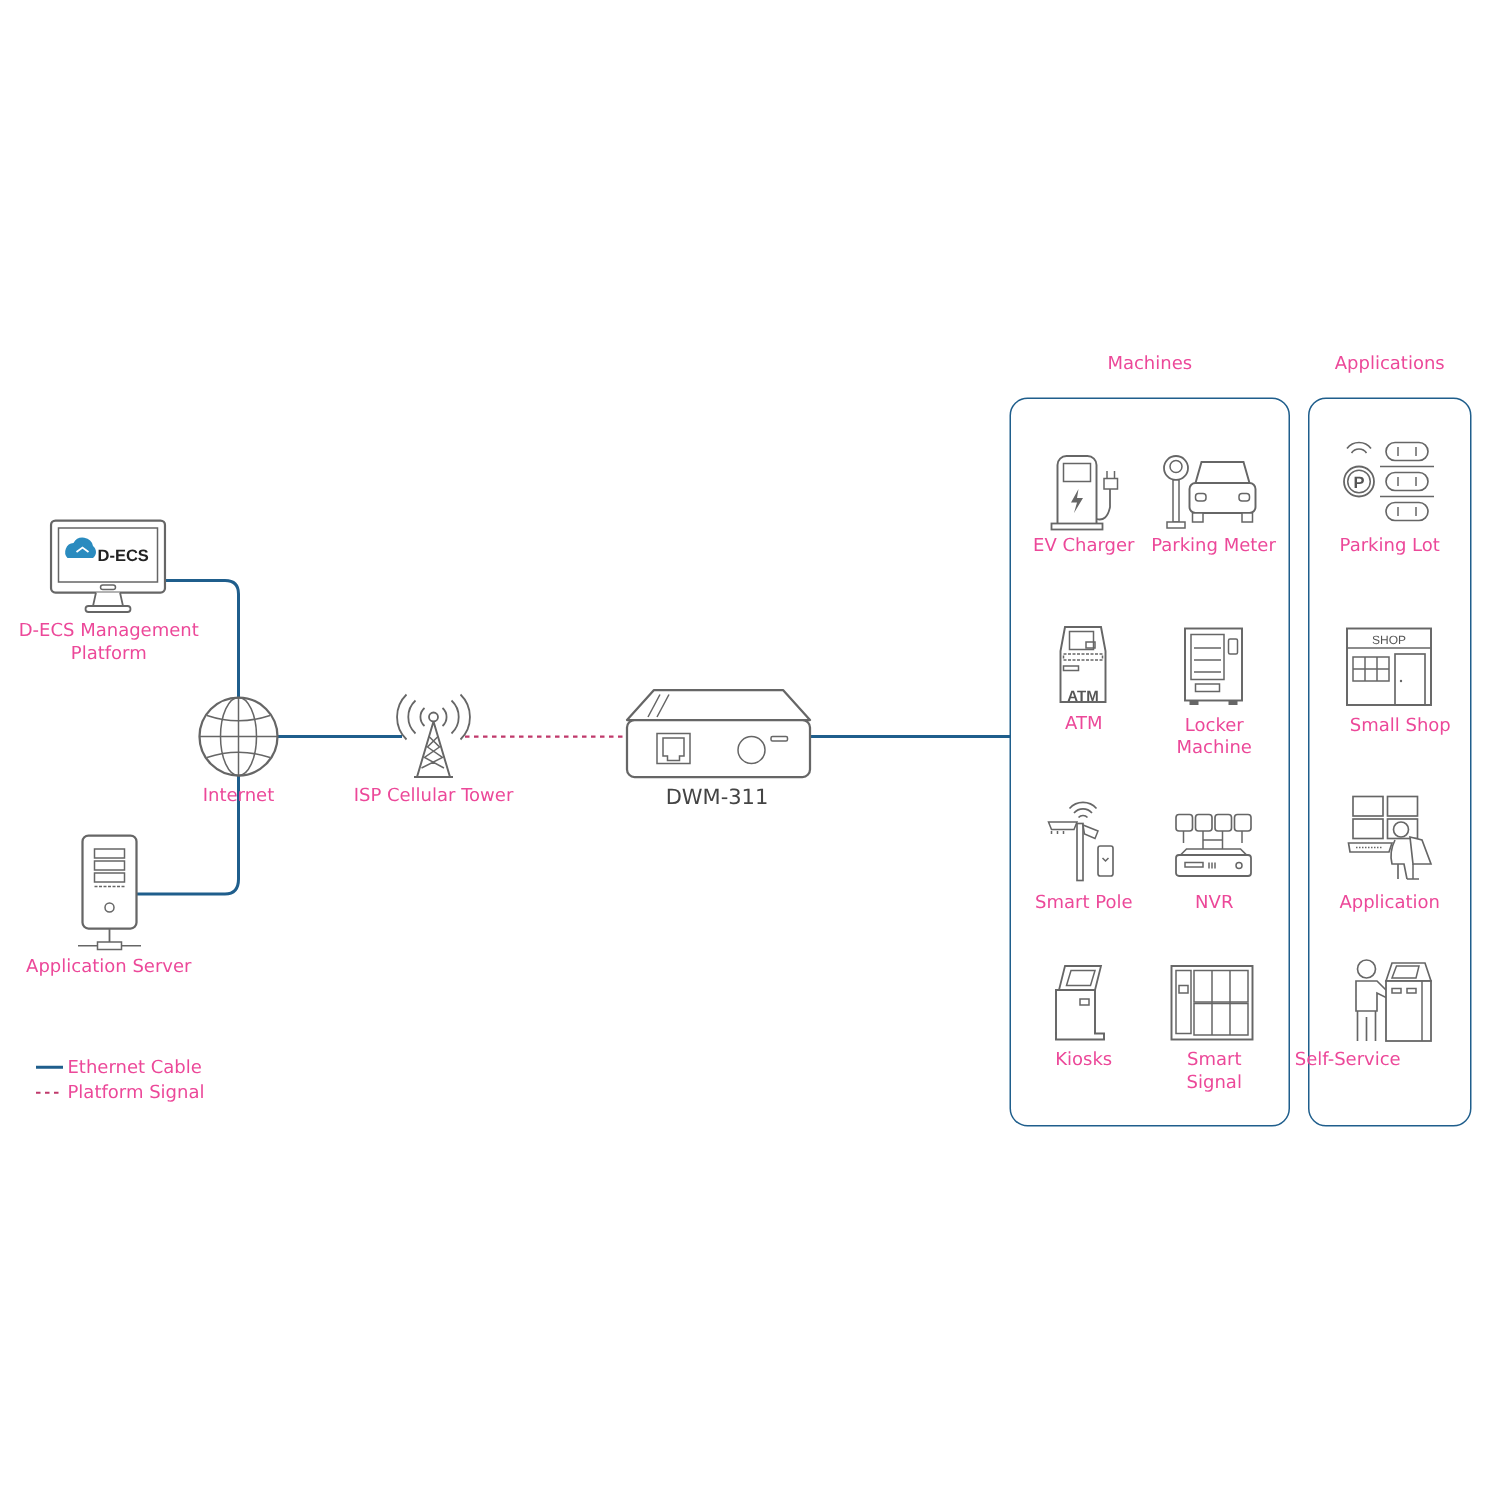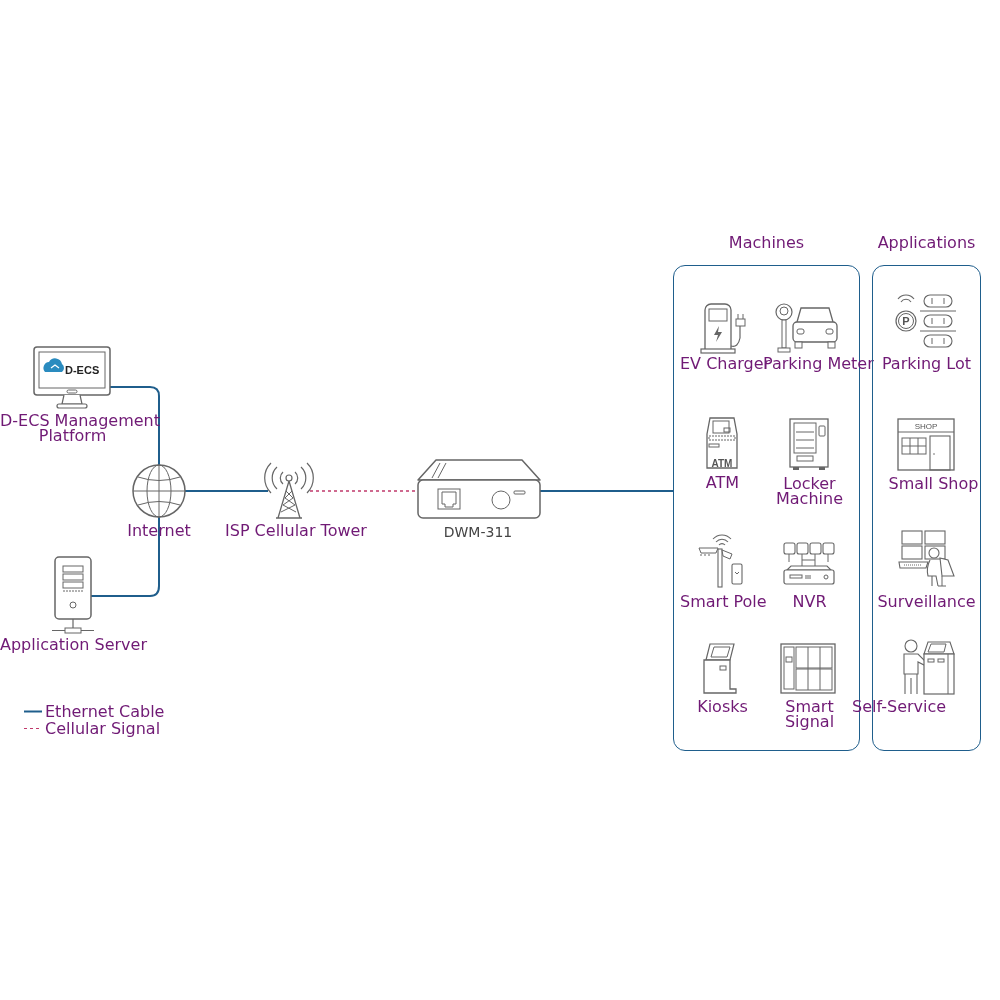--- a/index.html
+++ b/index.html
@@ -1,17 +1,17 @@
 <!DOCTYPE html>
 <html><head>
 <meta charset="utf-8">
 <style>
   html,body{margin:0;padding:0;background:#fff;}
   body{width:1000px;height:1000px;position:relative;overflow:hidden;font-family:"DejaVu Sans","Liberation Sans",sans-serif;color:#555;}
-  .lbl{position:absolute;font-size:16px;color:#701a75;text-align:center;line-height:15px;white-space:nowrap;}
+  .lbl{position:absolute;font-size:12px;color:#ec4899;text-align:center;line-height:15px;white-space:nowrap;}
   .lbl.bold{font-weight:normal;font-size:14px;color:#444;}
   svg.layer{position:absolute;left:0;top:0;}
   .ico{position:absolute;}
   .panel{position:absolute;border:1.5px solid #1f5e8c;border-radius:12px;box-sizing:border-box;}
 </style>
 </head>
 <body>
 
 <svg class="layer" width="1000" height="1000">
   <path d="M110 387 H150 Q159 387 159 396 V465" fill="none" stroke="#1f5e8c" stroke-width="2"></path>
@@ -213,35 +213,35 @@
   <rect x="27" y="1" width="20" height="13" fill="#fff" stroke="#666" stroke-width="1.1"></rect>
   <rect x="4" y="16" width="20" height="13" fill="#fff" stroke="#666" stroke-width="1.1"></rect>
   <rect x="27" y="16" width="20" height="13" fill="#fff" stroke="#666" stroke-width="1.1"></rect>
   <path d="M1 32 H30 L28 38 H2 Z" fill="#fff" stroke="#666" stroke-width="1.1"></path>
   <line x1="6" y1="35" x2="24" y2="35" stroke="#666" stroke-width="1" stroke-dasharray="1,1"></line>
   <circle cx="36" cy="23" r="5" fill="#fff" stroke="#666" stroke-width="1.1"></circle>
   <path d="M32 30 Q28 38 30 46 L38 46 L40 56 M34 46 V56" fill="#fff" stroke="#666" stroke-width="1.1"></path>
   <path d="M42 28 L50 30 L56 46 H44 Z" fill="#fff" stroke="#666" stroke-width="1.1"></path>
   <path d="M44 46 V56 M40 56 H48" stroke="#666" stroke-width="1"></path>
 </svg>
-<div class="lbl" style="left:872px;width:109px;top:594px">Surveillance</div>
+<div class="lbl" style="left:872px;width:109px;top:594px">Application</div>
 
 <svg class="ico" style="left:900px;top:638px" width="56" height="58" viewBox="0 0 56 58">
   <circle cx="11" cy="8" r="6" fill="#fff" stroke="#666" stroke-width="1.1"></circle>
   <path d="M4 16 H18 L26 24 V28 L18 24 V36 H4 Z" fill="#fff" stroke="#666" stroke-width="1.1"></path>
   <path d="M5 36 V56 M17 36 V56 M11 40 V56" stroke="#666" stroke-width="1.1"></path>
   <path d="M24 16 L28 4 H50 L54 16 Z" fill="#fff" stroke="#666" stroke-width="1.1"></path>
   <path d="M28 14 L31 6 H46 L44 14 Z" fill="none" stroke="#666" stroke-width="1"></path>
   <rect x="24" y="16" width="30" height="40" fill="#fff" stroke="#666" stroke-width="1.2"></rect>
   <rect x="28" y="21" width="6" height="3" fill="none" stroke="#666" stroke-width="1"></rect>
   <rect x="38" y="21" width="6" height="3" fill="none" stroke="#666" stroke-width="1"></rect>
   <line x1="48" y1="16" x2="48" y2="56" stroke="#666" stroke-width="1"></line>
 </svg>
 <div class="lbl" style="left:852px;width:93px;top:699px">Self-Service</div>
 
 <div>
   <svg class="ico" style="left:24px;top:704px" width="20" height="30">
     <line x1="0" y1="7.5" x2="18" y2="7.5" stroke="#1f5e8c" stroke-width="2"></line>
     <line x1="0" y1="24.5" x2="18" y2="24.5" stroke="#c0396b" stroke-width="1.2" stroke-dasharray="3,3"></line>
   </svg>
   <div class="lbl" style="left:45px;top:704px;text-align:center">Ethernet Cable</div>
-  <div class="lbl" style="left:45px;top:721px;text-align:left">Cellular Signal</div>
+  <div class="lbl" style="left:45px;top:721px;text-align:left">Platform Signal</div>
 </div>
 
 </body></html>

